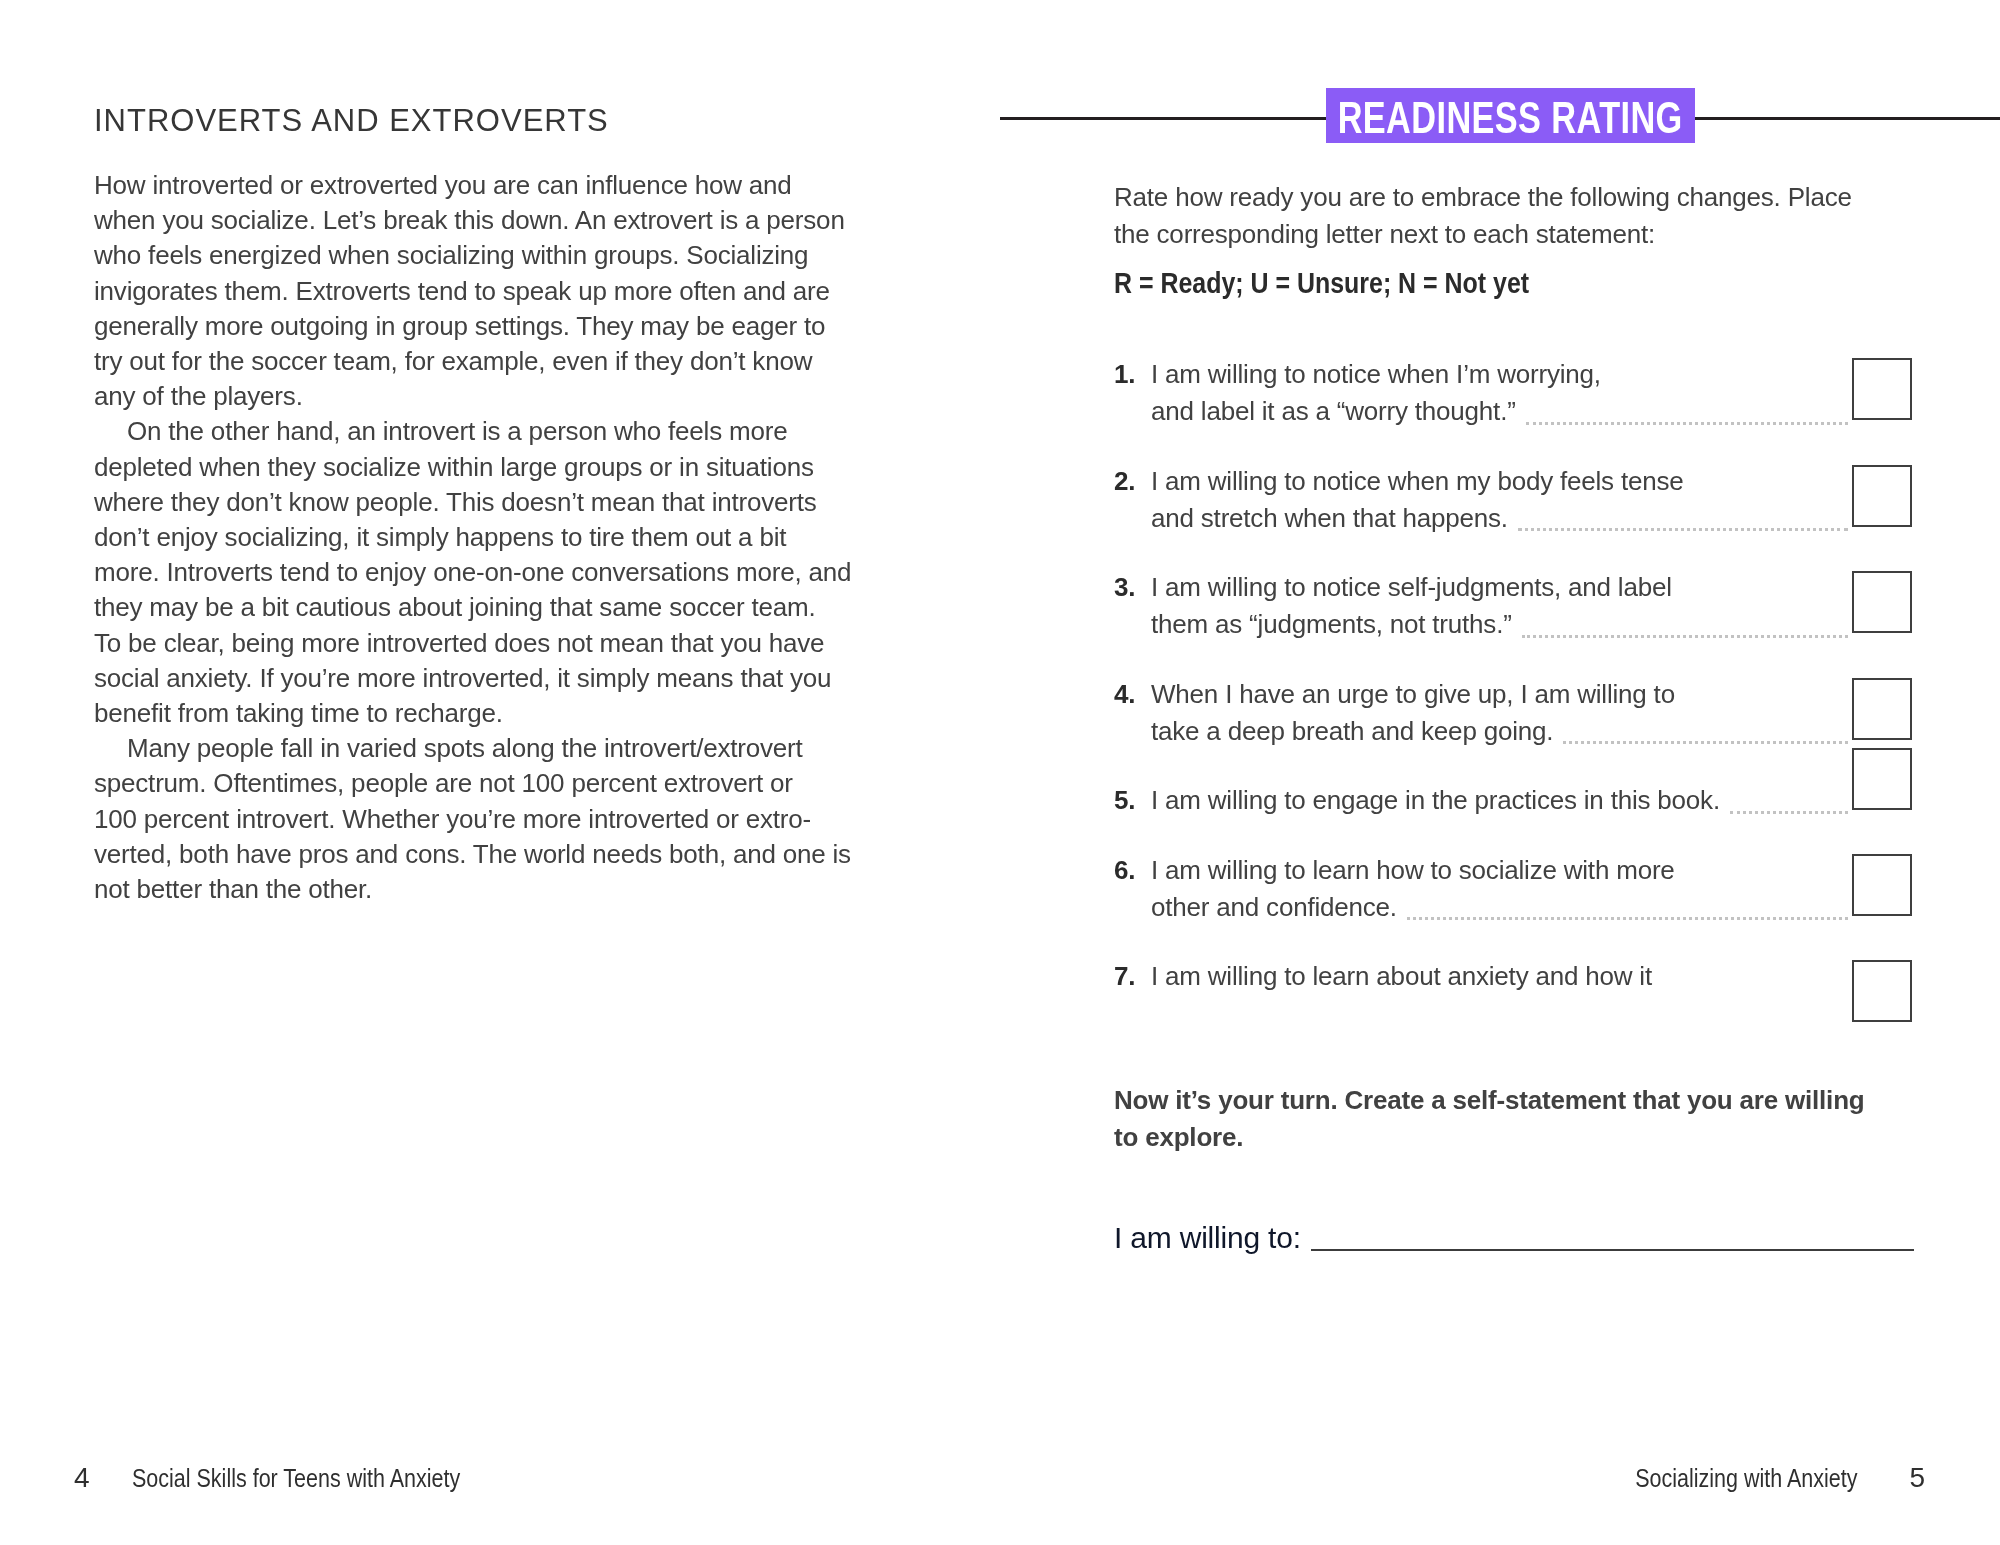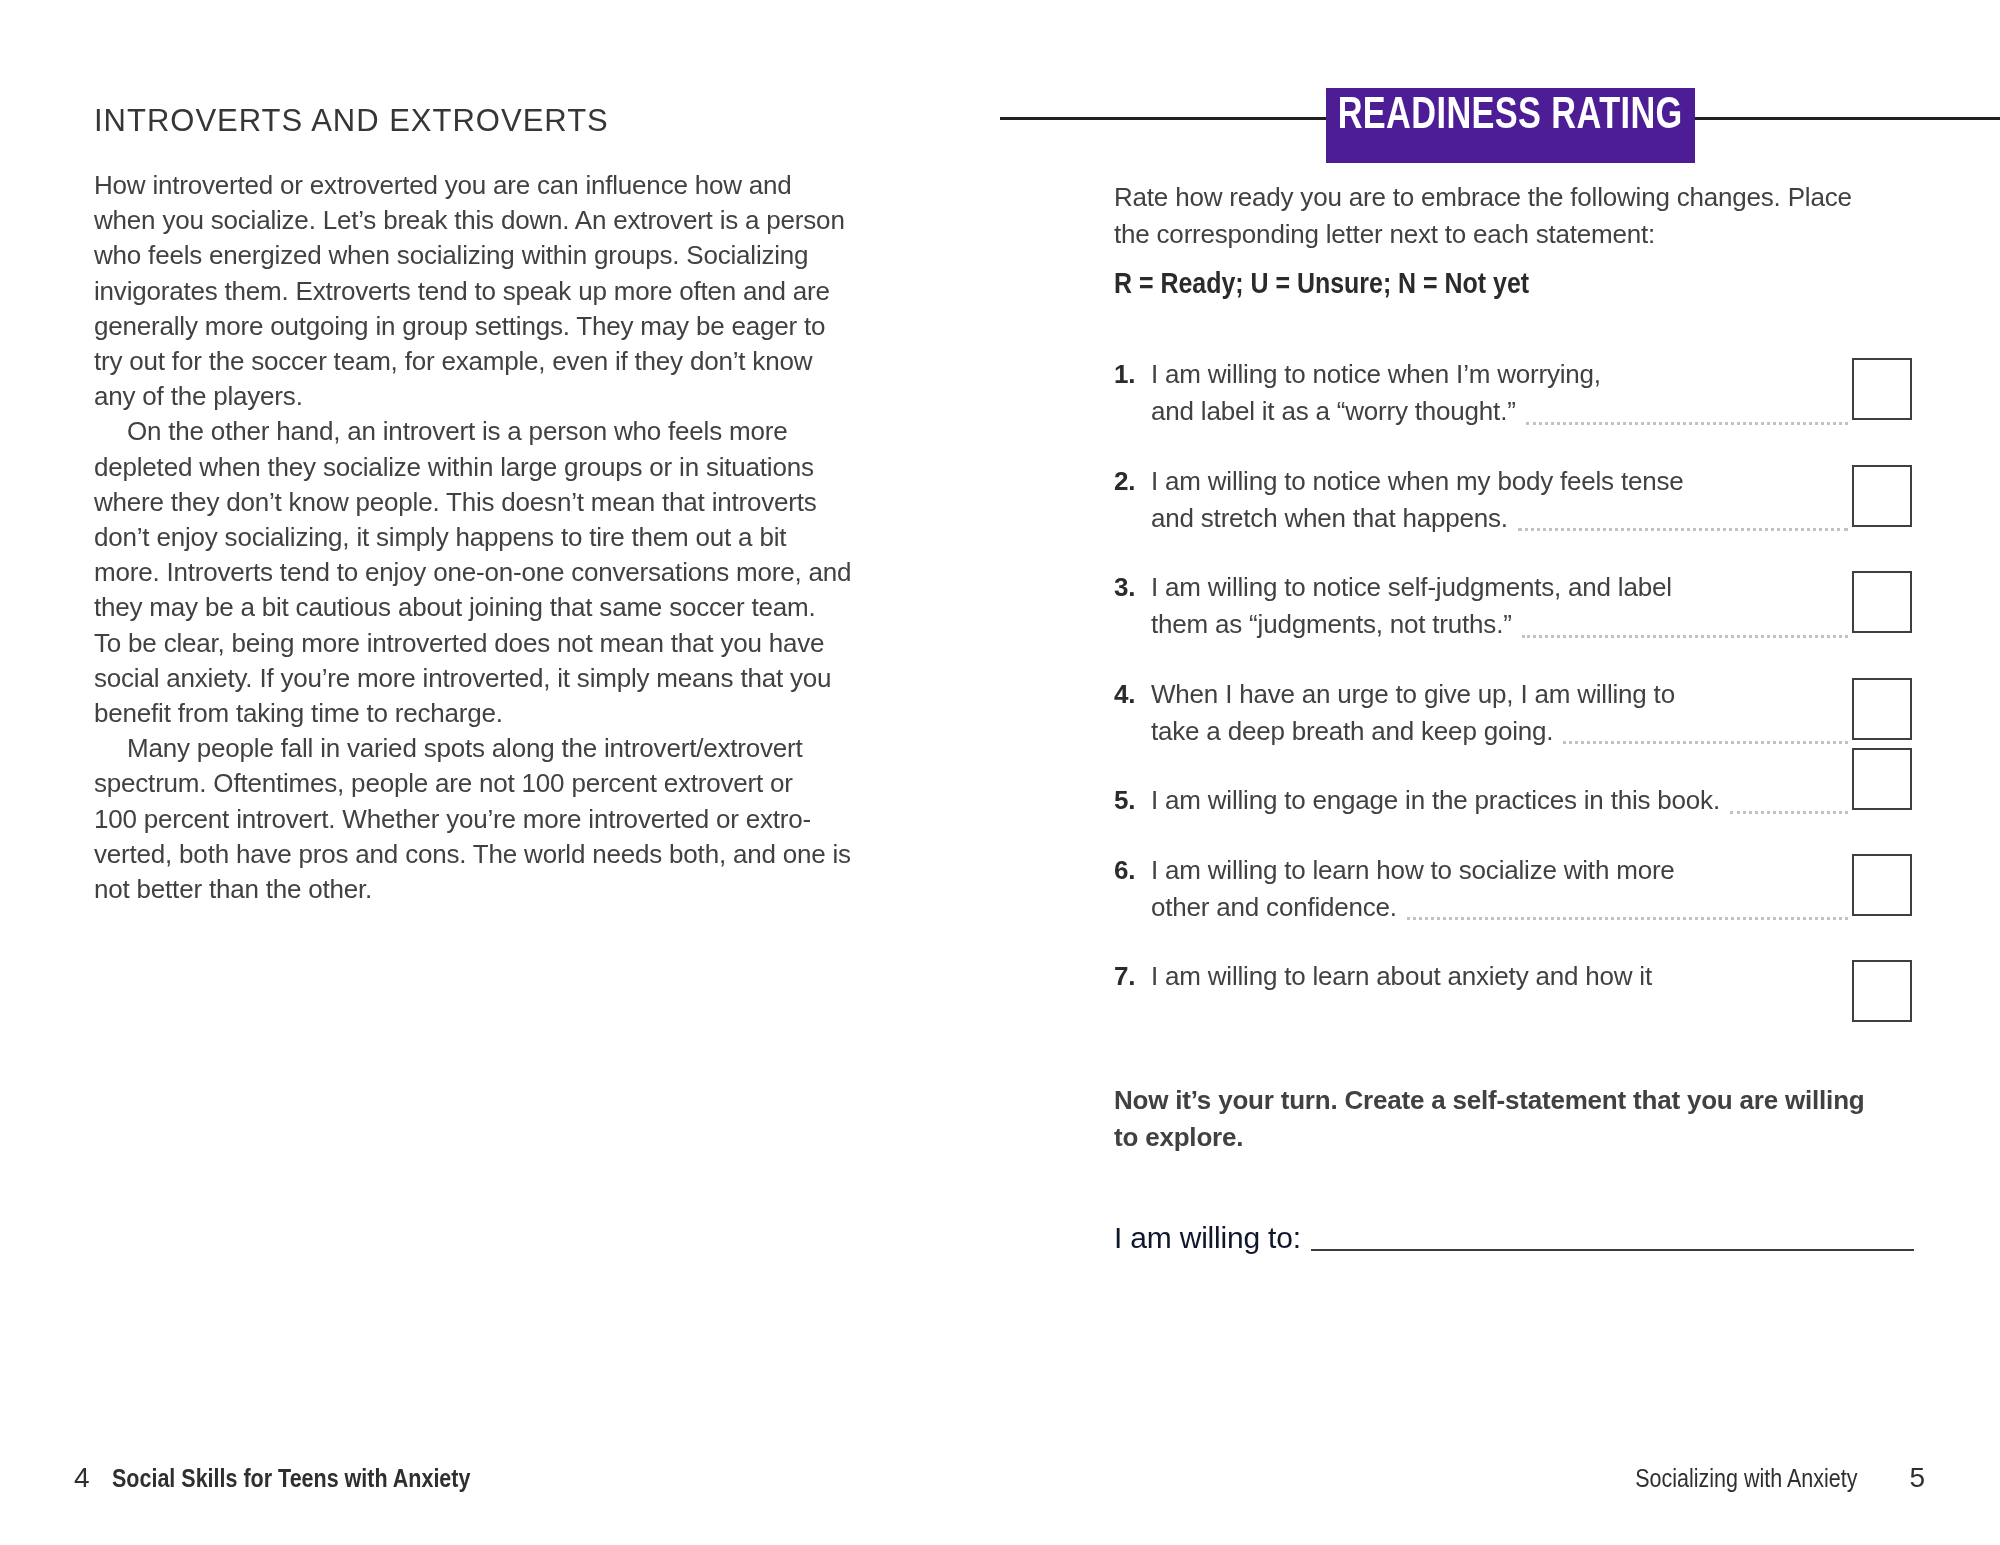--- a/index.html
+++ b/index.html
@@ -18,22 +18,22 @@
     position:absolute; left:94px; top:168px; width:920px;
     font-size:26px; line-height:35.2px; letter-spacing:-0.2px;
     color:#414141;
   }
   .lp-body p { margin:0; white-space:pre-line; }
   .lp-body p.indented { text-indent:33px; }
 
   
   .band-rule { position:absolute; left:1000px; top:117px; width:1000px; height:3px; background:#231f20; }
   .band-box  {
-    position:absolute; left:1326px; top:88px; width:369px; height:75px;
-    background:#4c1d95; display:flex; align-items:flex-start; justify-content:center;
+    position:absolute; left:1326px; top:88px; width:369px; height:55px;
+    background:#8b5cf6; display:flex; align-items:flex-end; justify-content:center;
   }
   .band-title {
     color:#ffffff; font-weight:700; font-size:44px; letter-spacing:0.5px;
     transform:scaleX(0.78); white-space:nowrap;
   }
 
   
   .rp-intro {
     position:absolute; left:1114px; top:179px; width:830px;
     font-size:26px; line-height:37.3px; letter-spacing:-0.2px; white-space:pre-line;
@@ -71,21 +71,21 @@
   }
   .rp-prompt .lbl { white-space:nowrap; }
   .write-line { flex:1 1 auto; align-self:flex-end; border-bottom:2px solid #3c3c3c; margin:0 0 4px 10px; }
 
   
   .footer { position:absolute; top:1462px; display:flex; align-items:baseline; color:#2f2f2f; }
   .footer-left  { left:74px; }
   .footer-right { right:75px; }
   .pgnum  { font-size:28px; }
   .ftitle { font-size:25px; }
-  .footer-left  .ftitle { margin-left:22px;font-weight:bold; }
+  .footer-left  .ftitle { margin-left:42px; }
   .footer-right .ftitle { margin-right:52px; }
 </style>
 </head>
 <body>
 
 <div id="canvas">
 
   <div class="lp-heading">INTROVERTS AND EXTROVERTS</div>
 
   <div class="lp-body">

